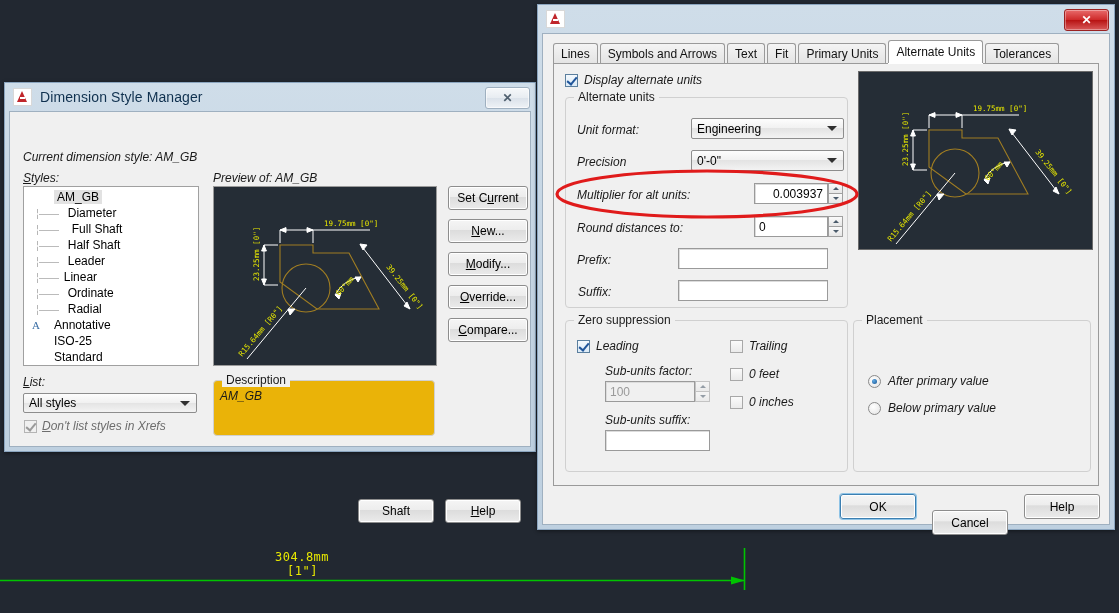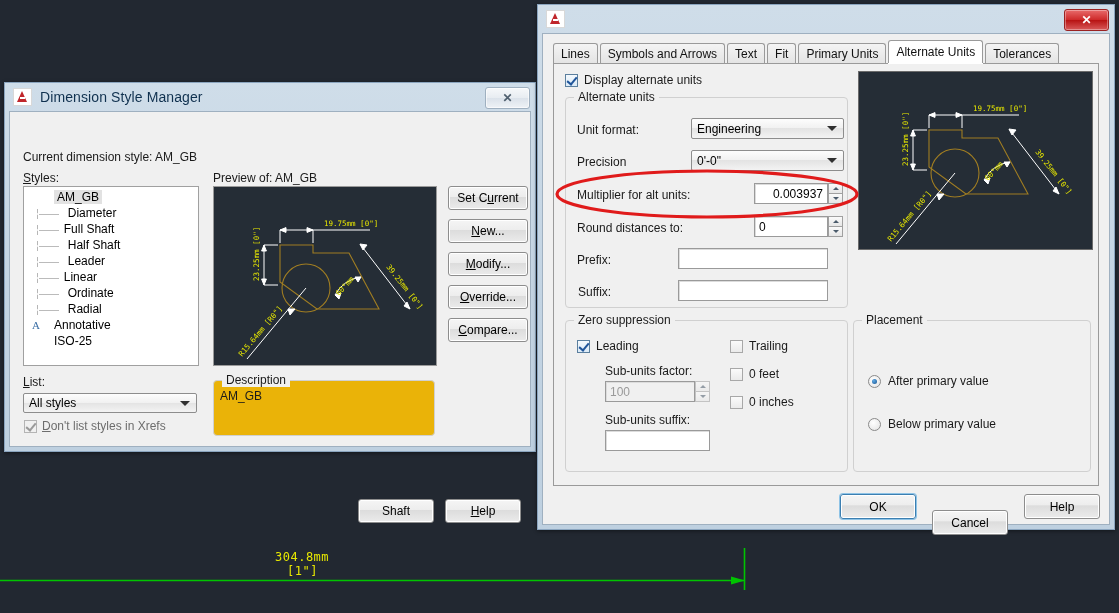--- a/index.html
+++ b/index.html
@@ -37,21 +37,21 @@
   .close-red{
     background:linear-gradient(to bottom,#e86b6b 0%,#cf2b2b 48%,#b81414 52%,#d95a5a 100%);
     border:1px solid #9a2222;box-shadow:inset 0 0 0 1px rgba(255,255,255,.35);
   }
   .close-grey{
     background:linear-gradient(to bottom,#f6f8fa 0%,#e7ecf1 50%,#dbe2ea 51%,#eef2f6 100%);
     border:1px solid #9fb0c0;color:#50606f;box-shadow:inset 0 0 0 1px rgba(255,255,255,.6);
   }
   .dlg-body{background:#f0f0f0;border:1px solid #9fb0c0;margin:0 4px 4px 4px;}
   
-  .lbl{font-size:12px;color:#1a1a1a;white-space:nowrap;}
+  .lbl{font-size:12px;color:#1a1a1a;white-space:nowrap;font-style:italic;}
   .btn{
     background:linear-gradient(to bottom,#f5f5f5 0%,#ededed 45%,#dcdcdc 46%,#ebebeb 100%);
     border:1px solid #8d8d8d;border-radius:3px;
     font-size:12px;color:#000;display:flex;align-items:center;justify-content:center;
     box-shadow:inset 0 0 0 1px #fff;cursor:default;
   }
   .btn.default{border:1px solid #3c7fb1;box-shadow:inset 0 0 0 1px #fff,0 0 0 1px #8ec3e6;}
   .field{
     background:#fff;border:1px solid #a9a9a9;box-sizing:border-box;
     font-size:12px;display:flex;align-items:center;padding:0 4px;
@@ -155,21 +155,21 @@
           <div class="li">
             <span style="display: inline-block; width: 16px;">&nbsp;</span>
             <span class="sel" style="margin-left: 10px;">AM_GB</span>
           </div>
           <div class="li">
             <span class="tree-dash" style="color: rgb(168, 168, 168); font-size: 10px;">&nbsp;&nbsp;&nbsp;¦——&nbsp;</span>
             <span style="margin-left: 6px;">Diameter</span>
           </div>
           <div class="li">
             <span class="tree-dash" style="color: rgb(168, 168, 168); font-size: 10px;">&nbsp;&nbsp;&nbsp;¦——&nbsp;</span>
-            <span style="margin-left: 2px;">Full Shaft</span>
+            <span style="margin-left: 10px;">Full Shaft</span>
           </div>
           <div class="li">
             <span class="tree-dash" style="color: rgb(168, 168, 168); font-size: 10px;">&nbsp;&nbsp;&nbsp;¦——&nbsp;</span>
             <span style="margin-left: 6px;">Half Shaft</span>
           </div>
           <div class="li">
             <span class="tree-dash" style="color: rgb(168, 168, 168); font-size: 10px;">&nbsp;&nbsp;&nbsp;¦——&nbsp;</span>
             <span style="margin-left: 6px;">Leader</span>
           </div>
           <div class="li">
@@ -184,20 +184,24 @@
             <span class="tree-dash" style="color: rgb(168, 168, 168); font-size: 10px;">&nbsp;&nbsp;&nbsp;¦——&nbsp;</span>
             <span style="margin-left: 6px;">Radial</span>
           </div>
           <div class="li">
             <span style="color: rgb(58, 110, 165); font-size: 11px; font-family: &quot;Liberation Serif&quot;, serif; width: 16px; display: inline-block; text-align: center;">A</span>
             <span style="margin-left: 10px;">Annotative</span>
           </div>
           <div class="li">
             <span style="display: inline-block; width: 16px;">&nbsp;</span>
             <span style="margin-left: 10px;">ISO-25</span>
+          </div>
+          <div class="li">
+            <span style="display: inline-block; width: 16px;">&nbsp;</span>
+            <span style="margin-left: 10px;">Standard</span>
           </div>
         </div>
     </div>
 
     <div class="lbl" style="position:absolute;left:13px;top:263px;"><span class="underline">L</span><span>ist:</span></div>
 
     <div class="combo" style="position:absolute;left:13px;top:281px;width:174px;height:20px;">
       <span class="cval">All styles</span>
       <span class="caret"></span>
     </div>
@@ -448,21 +452,21 @@
         </div>
       </div>
 
       <div class="group" style="left:299px;top:256px;width:238px;height:152px;">
         <span class="gtitle">Placement</span>
 
         <div class="row" style="left:14px;top:53px;">
           <span class="rb on"></span>
           <span class="lbl" style="margin-left:7px;">After primary value</span>
         </div>
-        <div class="row" style="left:14px;top:96px;">
+        <div class="row" style="left:14px;top:80px;">
           <span class="rb"></span>
           <span class="lbl" style="margin-left:7px;">Below primary value</span>
         </div>
       </div>
     </div>
 
     <div class="btn default" style="position:absolute;left:297px;top:460px;width:74px;height:23px;">
       <span>OK</span>
     </div>
     <div class="btn" style="position:absolute;left:389px;top:460px;width:74px;height:23px;margin-top:16px;">

